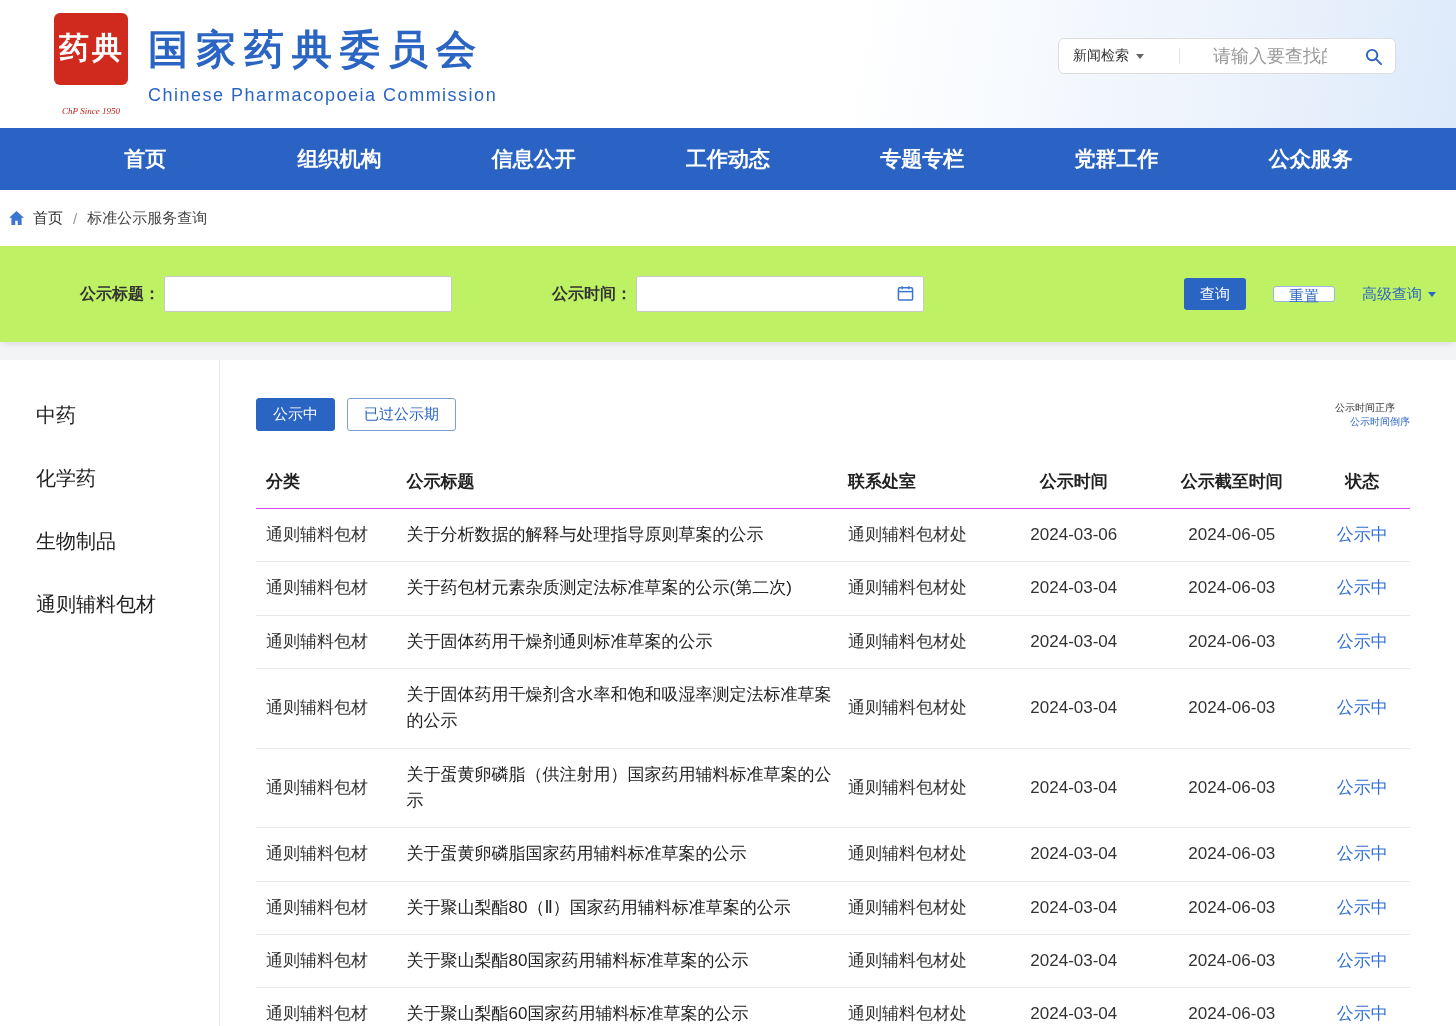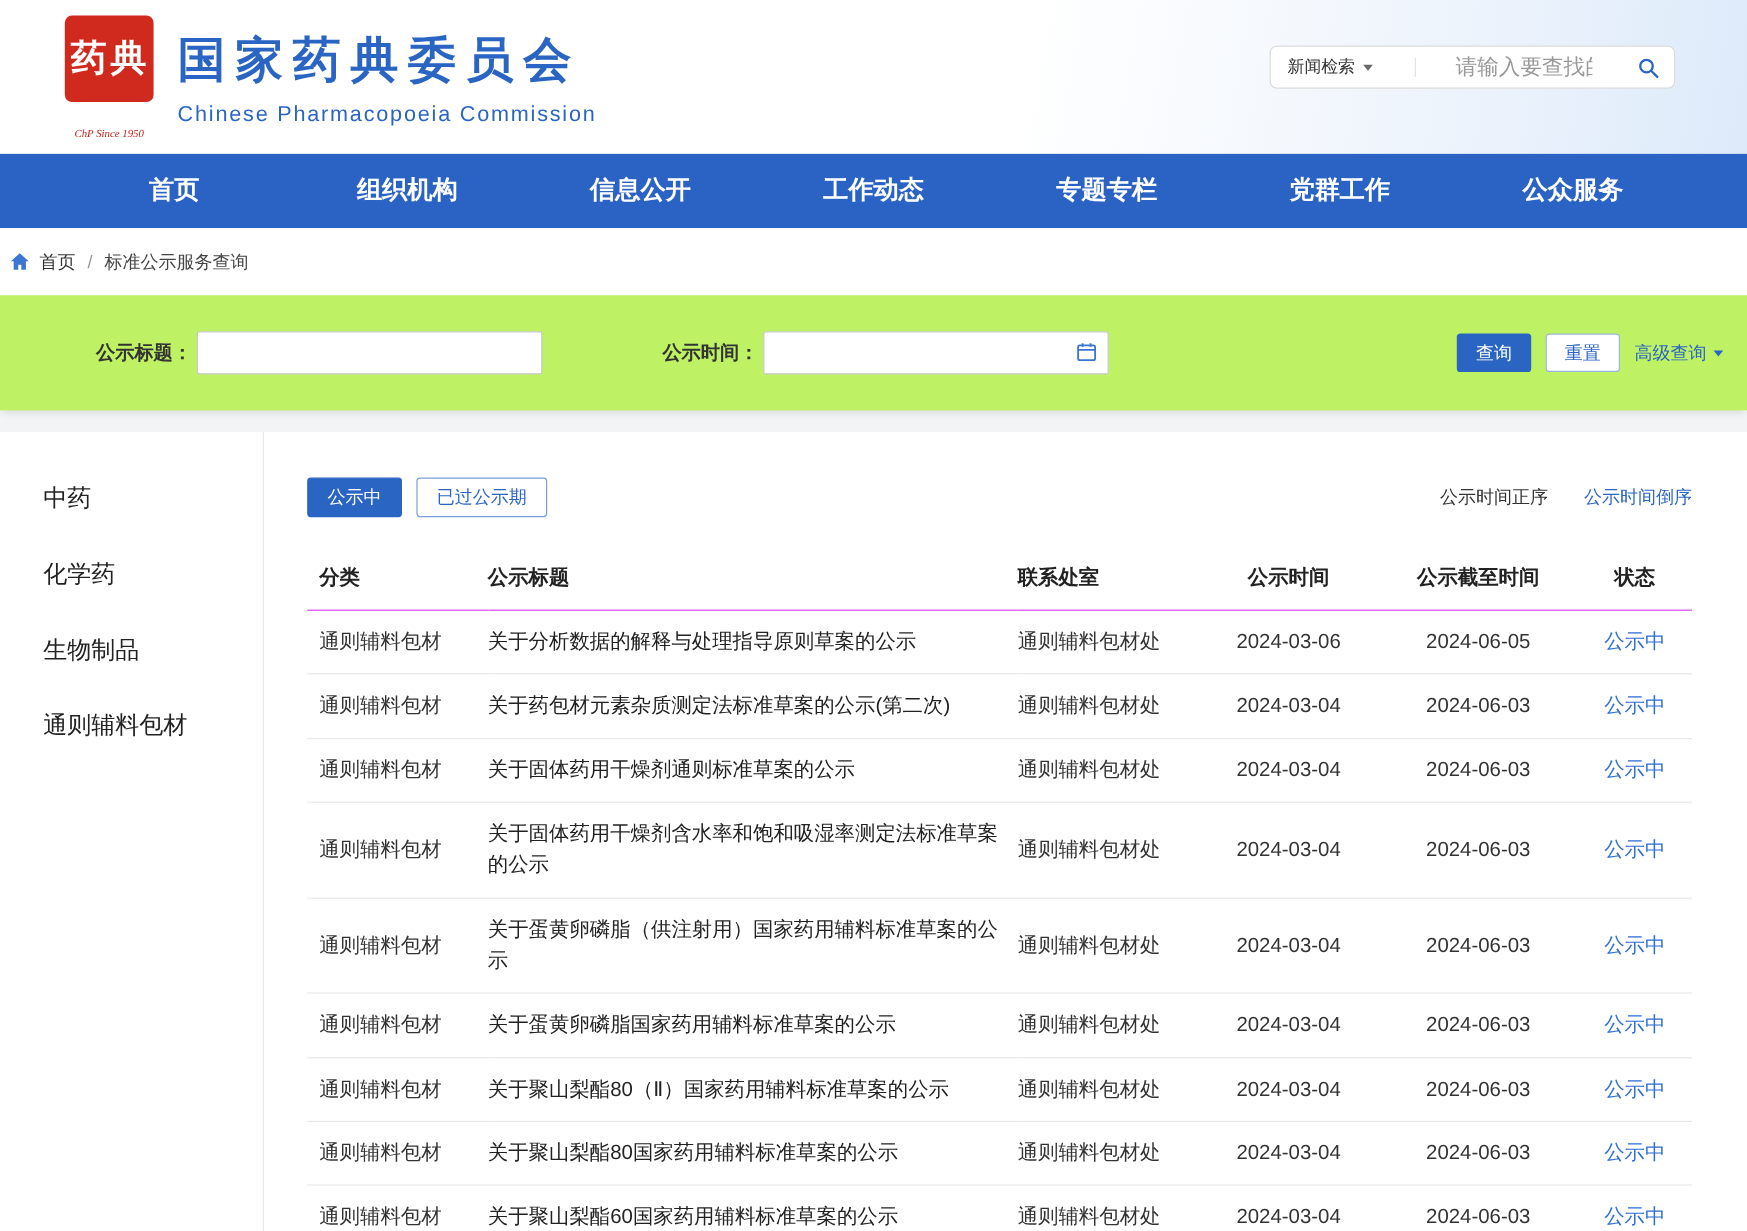--- a/index.html
+++ b/index.html
@@ -51,46 +51,46 @@
     box-shadow:0 4px 6px -2px rgba(0,0,0,.10); position:relative; z-index:2; }
   .filter-label { font-size:16px; font-weight:600; color:#333; white-space:nowrap; }
   .lbl-title { margin-left:80px; }
   .lbl-time { margin-left:100px; }
   .filter-input { width:288px; height:36px; border:1px solid #c9c9c9; border-radius:2px;
     margin-left:4px; padding:0 10px; font-size:14px; outline:none;
     font-family:"Liberation Sans","DejaVu Sans",sans-serif; }
   .date-wrap { position:relative; margin-left:4px; }
   .date-wrap .filter-input { margin-left:0; padding-right:34px; }
   .date-wrap svg { position:absolute; right:10px; top:9px; cursor:pointer; }
-  .filter-actions { margin-left:auto; margin-right:20px; display:flex; align-items:center; gap:12px; }
+  .filter-actions { margin-left:auto; margin-right:20px; display:flex; align-items:center; gap:27px; }
   .btn-primary { width:62px; height:32px; background:#2b65c4; color:#fff; border:none;
     border-radius:3px; font-size:15px; cursor:pointer;
     font-family:"Liberation Sans","DejaVu Sans",sans-serif; }
-  .btn-outline { width:62px; height:32px; background:#fff; color:#2b65c4;
+  .btn-outline { width:62px; height:16px; background:#fff; color:#2b65c4;
     border:1px solid #9cb8e0; border-radius:3px; font-size:15px; cursor:pointer;
     font-family:"Liberation Sans","DejaVu Sans",sans-serif; }
   .advanced-link { color:#2b65c4; font-size:15px; display:flex; align-items:center; gap:6px;
     cursor:pointer; text-decoration:none; }
   .advanced-link .caret { border-top-color:#2b65c4; }
 
   
   .spacer { height:18px; background:#f3f4f6; }
   .content { display:flex; background:#fff; }
   .sidebar { width:220px; border-right:1px solid #e8e8e8; padding:24px 0 0 36px; min-height:643px; }
   .sidebar li { list-style:none; height:63px; display:flex; align-items:center;
     font-size:20px; color:#222; cursor:pointer; }
   .main { flex:1; padding:38px 46px 0 36px; }
 
   .tabs-row { display:flex; align-items:center; }
   .tab { height:33px; padding:0 16px; font-size:15px; border-radius:3px; cursor:pointer;
     display:flex; align-items:center;
     font-family:"Liberation Sans","DejaVu Sans",sans-serif; }
   .tab.active { background:#2b65c4; color:#fff; border:1px solid #2b65c4; }
   .tab.inactive { background:#fff; color:#2b65c4; border:1px solid #7d9fd6; margin-left:12px; }
-  .sort-links { margin-left:auto; font-size:15px; display:flex; align-items:center; }
+  .sort-links { margin-left:auto; font-size:10px; display:flex; align-items:center;flex-direction:column; }
   .sort-asc { color:#333; cursor:pointer; }
   .sort-desc { color:#2b65c4; cursor:pointer; margin-left:30px; }
 
   table.listing { width:100%; border-collapse:collapse; table-layout:fixed; margin-top:24px; }
   .listing th { font-size:17px; font-weight:bold; color:#222; padding:15px 0;
     border-bottom:1px solid #d946ef; text-align:left; }
   .listing th.c, .listing td.c { text-align:center; }
   .listing th:first-child, .listing td:first-child { padding-left:10px; }
   .listing td { font-size:17px; color:#333; padding:13px 0; line-height:1.55;
     border-bottom:1px solid #e8e8e8; vertical-align:middle; }

